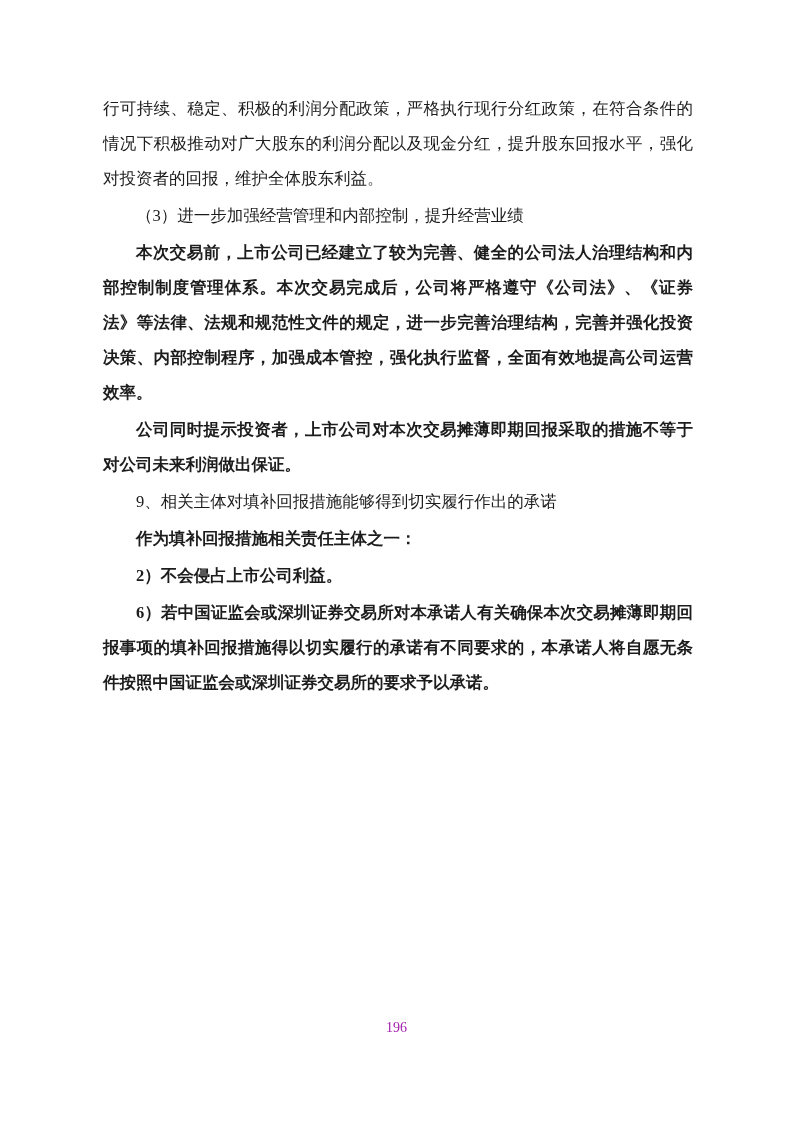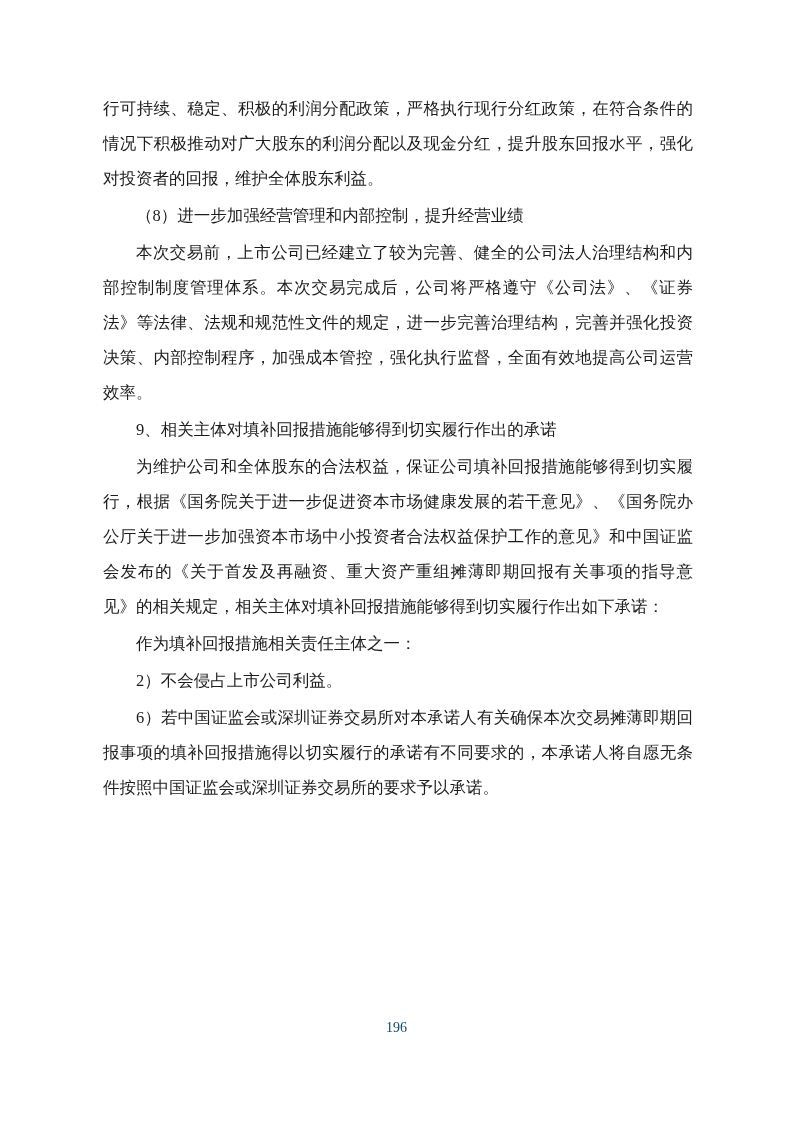--- a/index.html
+++ b/index.html
@@ -22,53 +22,54 @@
     overflow: hidden;
   }
   .para {
     margin: 0 0 2px 0;
     text-align: justify;
     text-justify: inter-ideograph;
     word-break: break-all;
   }
   .indent {
     text-indent: 2em;
+    font-weight: bold;
   }
   .no-indent {
     text-indent: 0;
   }
   .heading {
     font-weight: normal;
   }
   .page-number {
     position: absolute;
     top: 1018px;
     left: 0;
     right: 0;
     text-align: center;
     font-size: 14px;
     line-height: 20px;
-    color: #0c4a6e;
+    color: #a21caf;
   }
 </style>
 </head>
 <body>
 
 <div class="page">
 
   <p class="para no-indent">行可持续、稳定、积极的利润分配政策，严格执行现行分红政策，在符合条件的情况下积极推动对广大股东的利润分配以及现金分红，提升股东回报水平，强化对投资者的回报，维护全体股东利益。</p>
 
-  <p class="para indent heading">（8）进一步加强经营管理和内部控制，提升经营业绩</p>
+  <p class="para indent heading">（3）进一步加强经营管理和内部控制，提升经营业绩</p>
 
   <p class="para indent">本次交易前，上市公司已经建立了较为完善、健全的公司法人治理结构和内部控制制度管理体系。本次交易完成后，公司将严格遵守《公司法》、《证券法》等法律、法规和规范性文件的规定，进一步完善治理结构，完善并强化投资决策、内部控制程序，加强成本管控，强化执行监督，全面有效地提高公司运营效率。</p>
 
+  <p class="para indent">公司同时提示投资者，上市公司对本次交易摊薄即期回报采取的措施不等于对公司未来利润做出保证。</p>
 
   <p class="para indent heading">9、相关主体对填补回报措施能够得到切实履行作出的承诺</p>
 
-  <p class="para indent">为维护公司和全体股东的合法权益，保证公司填补回报措施能够得到切实履行，根据《国务院关于进一步促进资本市场健康发展的若干意见》、《国务院办公厅关于进一步加强资本市场中小投资者合法权益保护工作的意见》和中国证监会发布的《关于首发及再融资、重大资产重组摊薄即期回报有关事项的指导意见》的相关规定，相关主体对填补回报措施能够得到切实履行作出如下承诺：</p>
 
   <p class="para indent">作为填补回报措施相关责任主体之一：</p>
 
 
   <p class="para indent">2）不会侵占上市公司利益。</p>
 
   <p class="para indent">6）若中国证监会或深圳证券交易所对本承诺人有关确保本次交易摊薄即期回报事项的填补回报措施得以切实履行的承诺有不同要求的，本承诺人将自愿无条件按照中国证监会或深圳证券交易所的要求予以承诺。</p>
 
 
   <div class="page-number">196</div>

